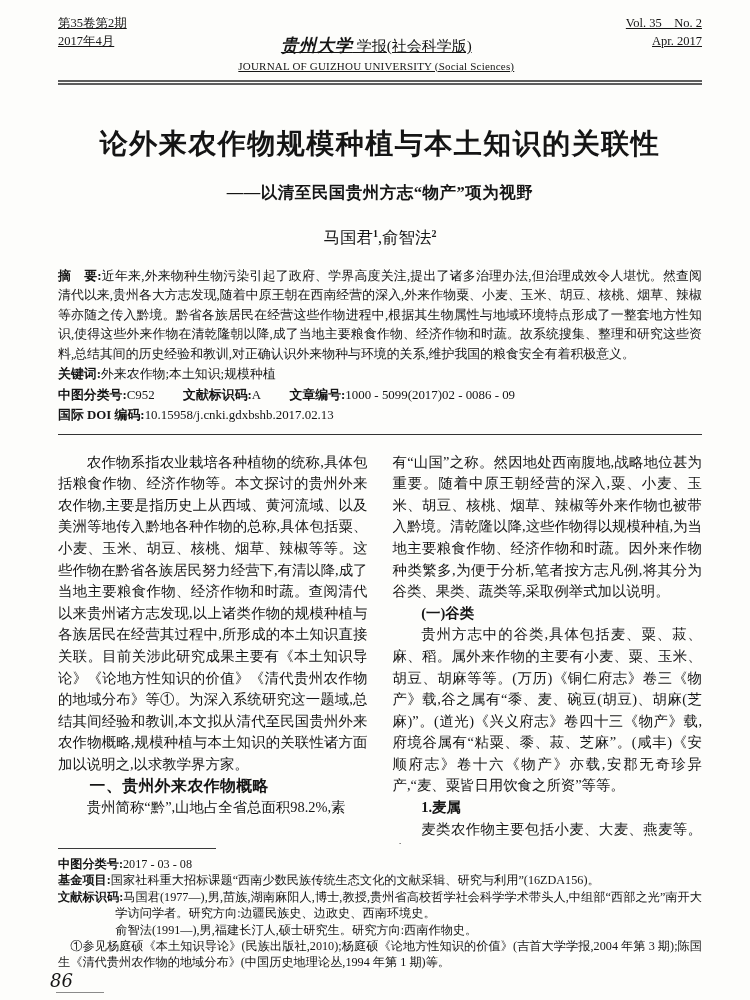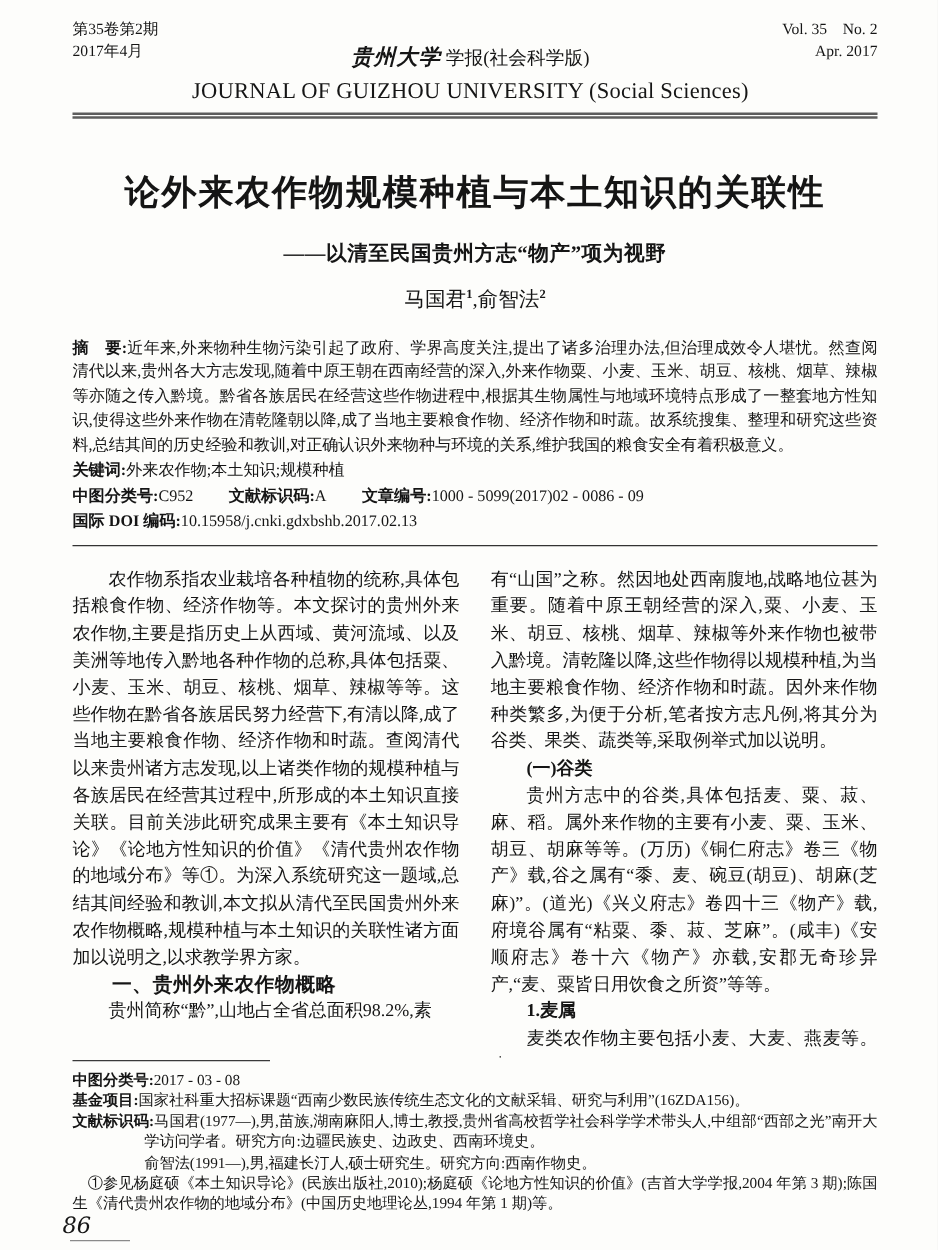--- a/index.html
+++ b/index.html
@@ -12,35 +12,35 @@
   .page {
     position: relative;
     width: 750px; height: 1000px;
     background: #fdfdfb;
     color: #151515;
     padding: 14px 48px 0 58px;
     overflow: hidden;
   }
   
   .header { display: flex; justify-content: space-between; align-items: flex-start;
-    font-size: 12.5px; line-height: 1.45; }
+    font-size: 12.5px; line-height: 1.45; text-decoration: underline; }
   .header-left { text-align: left; }
   .header-center { text-align: center; flex: 1; }
   .header-right { text-align: right; }
   .j-cn { font-size: 15px; margin-top: 20px; }
   .j-calli { font-style: italic; font-weight: 700; font-size: 17px; letter-spacing: 1px; }
-  .j-en { font-size: 18px; letter-spacing: 0.2px; }
+  .j-en { font-size: 11px; letter-spacing: 0.2px; }
   .rule-double { margin-top: 5px; height: 5px;
     border-top: 2px solid #5d5d5d; border-bottom: 2px solid #5d5d5d; }
   
   .article-title { margin-top: 40px; text-align: center;
     font-size: 28px; font-weight: 700; letter-spacing: 1.5px; }
   .article-subtitle { margin-top: 19px; text-align: center;
     font-size: 16.5px; font-weight: 700; letter-spacing: 0.5px; }
-  .authors { margin-top: 15px; text-align: center; font-size: 16.5px; }
+  .authors { margin-top: 23px; text-align: center; font-size: 16.5px; }
   .authors sup { font-size: 10px; font-weight: 700; }
   .affiliation { margin-top: 5px; text-align: center; font-size: 12px; }
   
   .meta { margin-top: 18px; font-size: 12.9px; line-height: 19.5px; text-align: justify; }
   .meta .label { font-weight: 700; }
   .meta-row { margin-top: 1px; }
   .clc-group { margin-right: 2.2em; }
   .rule-single { margin-top: 8px; border-top: 1.4px solid #333; }
   
   .columns { display: flex; gap: 25px; margin-top: 17px; height: 392px; overflow: hidden;

